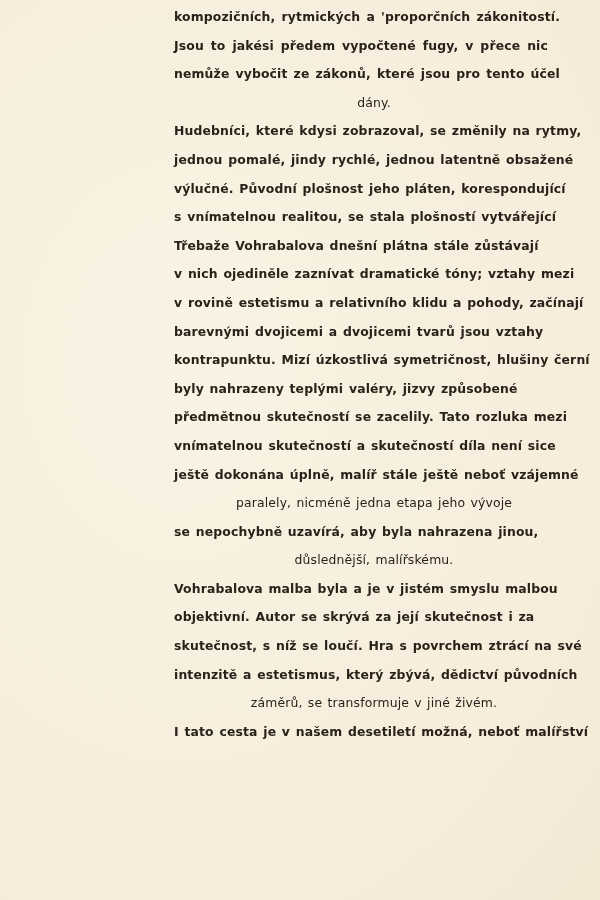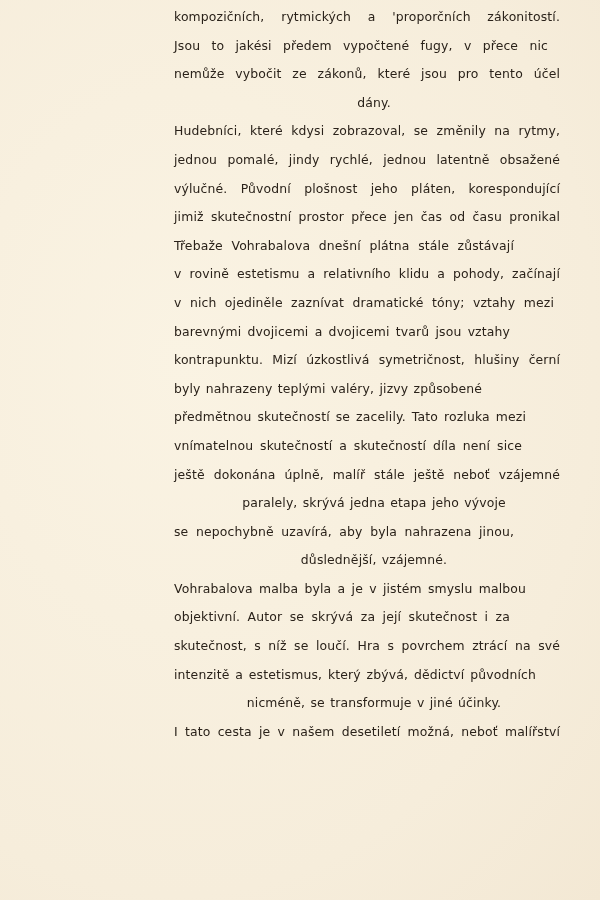--- a/index.html
+++ b/index.html
@@ -29,56 +29,57 @@
     font-size: 12.4px;
     letter-spacing: 0.15px;
     white-space: nowrap;
     word-spacing: 1.2px;
     text-align: center;
   }
   .line.j {
     text-align: justify;
     text-align-last: justify;
     width: 386px;
+    font-weight: bold;
   }
 </style>
 </head>
 <body>
 
 <div class="page">
   <div>
     <span class="line j">kompozičních, rytmických a 'proporčních zákonitostí.</span>
     <span class="line j" style="width:374px">Jsou to jakési předem vypočtené fugy, v přece nic</span>
     <span class="line j">nemůže vybočit ze zákonů, které jsou pro tento účel</span>
     <span class="line">dány.</span>
   </div>
   <div>
     <span class="line j">Hudebníci, které kdysi zobrazoval, se změnily na rytmy,</span>
     <span class="line j">jednou pomalé, jindy rychlé, jednou latentně obsažené</span>
     <span class="line j">výlučné. Původní plošnost jeho pláten, korespondující</span>
-    <span class="line j">jimiž skutečnostní prostor přece jen čas od času pronikal</span>
+    <span class="line j" style="width:370px">s vnímatelnou realitou, se stala plošností vytvářející</span>
   </div>
   <div>
     <span class="line j" style="width:340px">Třebaže Vohrabalova dnešní plátna stále zůstávají</span>
+    <span class="line j" style="width:380px">v nich ojediněle zaznívat dramatické tóny; vztahy mezi</span>
     <span class="line j">v rovině estetismu a relativního klidu a pohody, začínají</span>
-    <span class="line j" style="width:380px">v nich ojediněle zaznívat dramatické tóny; vztahy mezi</span>
     <span class="line j" style="width:336px">barevnými dvojicemi a dvojicemi tvarů jsou vztahy</span>
     <span class="line j">kontrapunktu. Mizí úzkostlivá symetričnost, hlušiny černí</span>
     <span class="line j" style="width:304px">byly nahrazeny teplými valéry, jizvy způsobené</span>
     <span class="line j" style="width:352px">předmětnou skutečností se zacelily. Tato rozluka mezi</span>
     <span class="line j" style="width:348px">vnímatelnou skutečností a skutečností díla není sice</span>
     <span class="line j">ještě dokonána úplně, malíř stále ještě neboť vzájemné</span>
-    <span class="line">paralely, skrývá jedna etapa jeho vývoje</span>
+    <span class="line">paralely, nicméně jedna etapa jeho vývoje</span>
     <span class="line j" style="width:340px">se nepochybně uzavírá, aby byla nahrazena jinou,</span>
-    <span class="line">důslednější, vzájemné.</span>
+    <span class="line">důslednější, malířskému.</span>
   </div>
   <div>
     <span class="line j" style="width:352px">Vohrabalova malba byla a je v jistém smyslu malbou</span>
     <span class="line j" style="width:336px">objektivní. Autor se skrývá za její skutečnost i za</span>
     <span class="line j">skutečnost, s níž se loučí. Hra s povrchem ztrácí na své</span>
     <span class="line j" style="width:362px">intenzitě a estetismus, který zbývá, dědictví původních</span>
-    <span class="line">nicméně, se transformuje v jiné účinky.</span>
+    <span class="line">záměrů, se transformuje v jiné živém.</span>
   </div>
   <div>
     <span class="line j">I tato cesta je v našem desetiletí možná, neboť malířství</span>
 
   </div>
 </div>
 
 </body></html>

